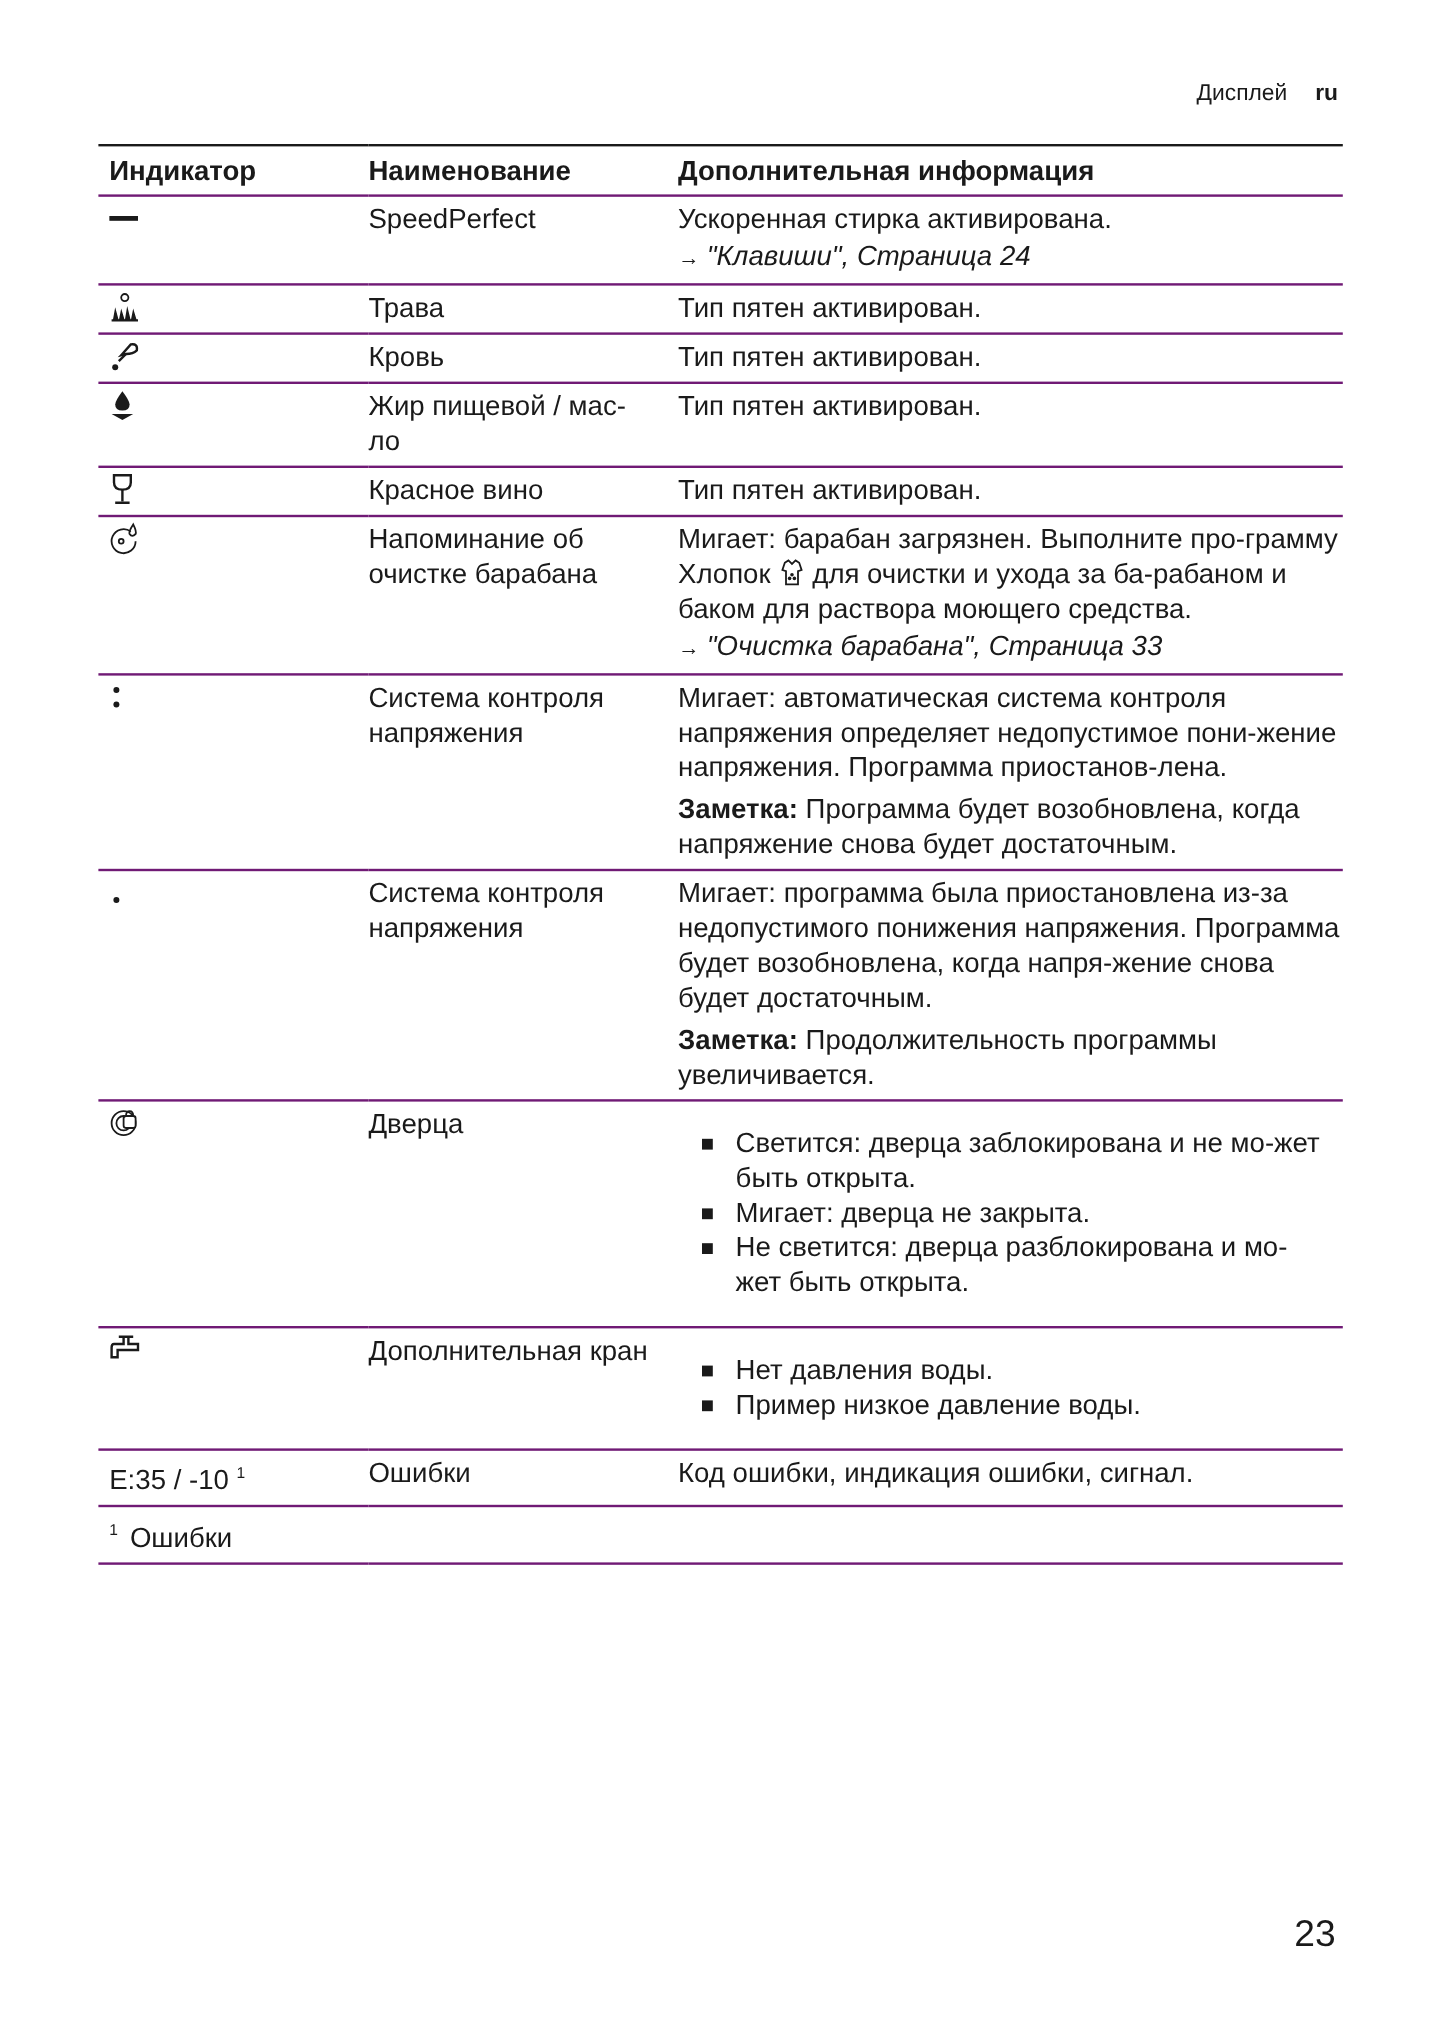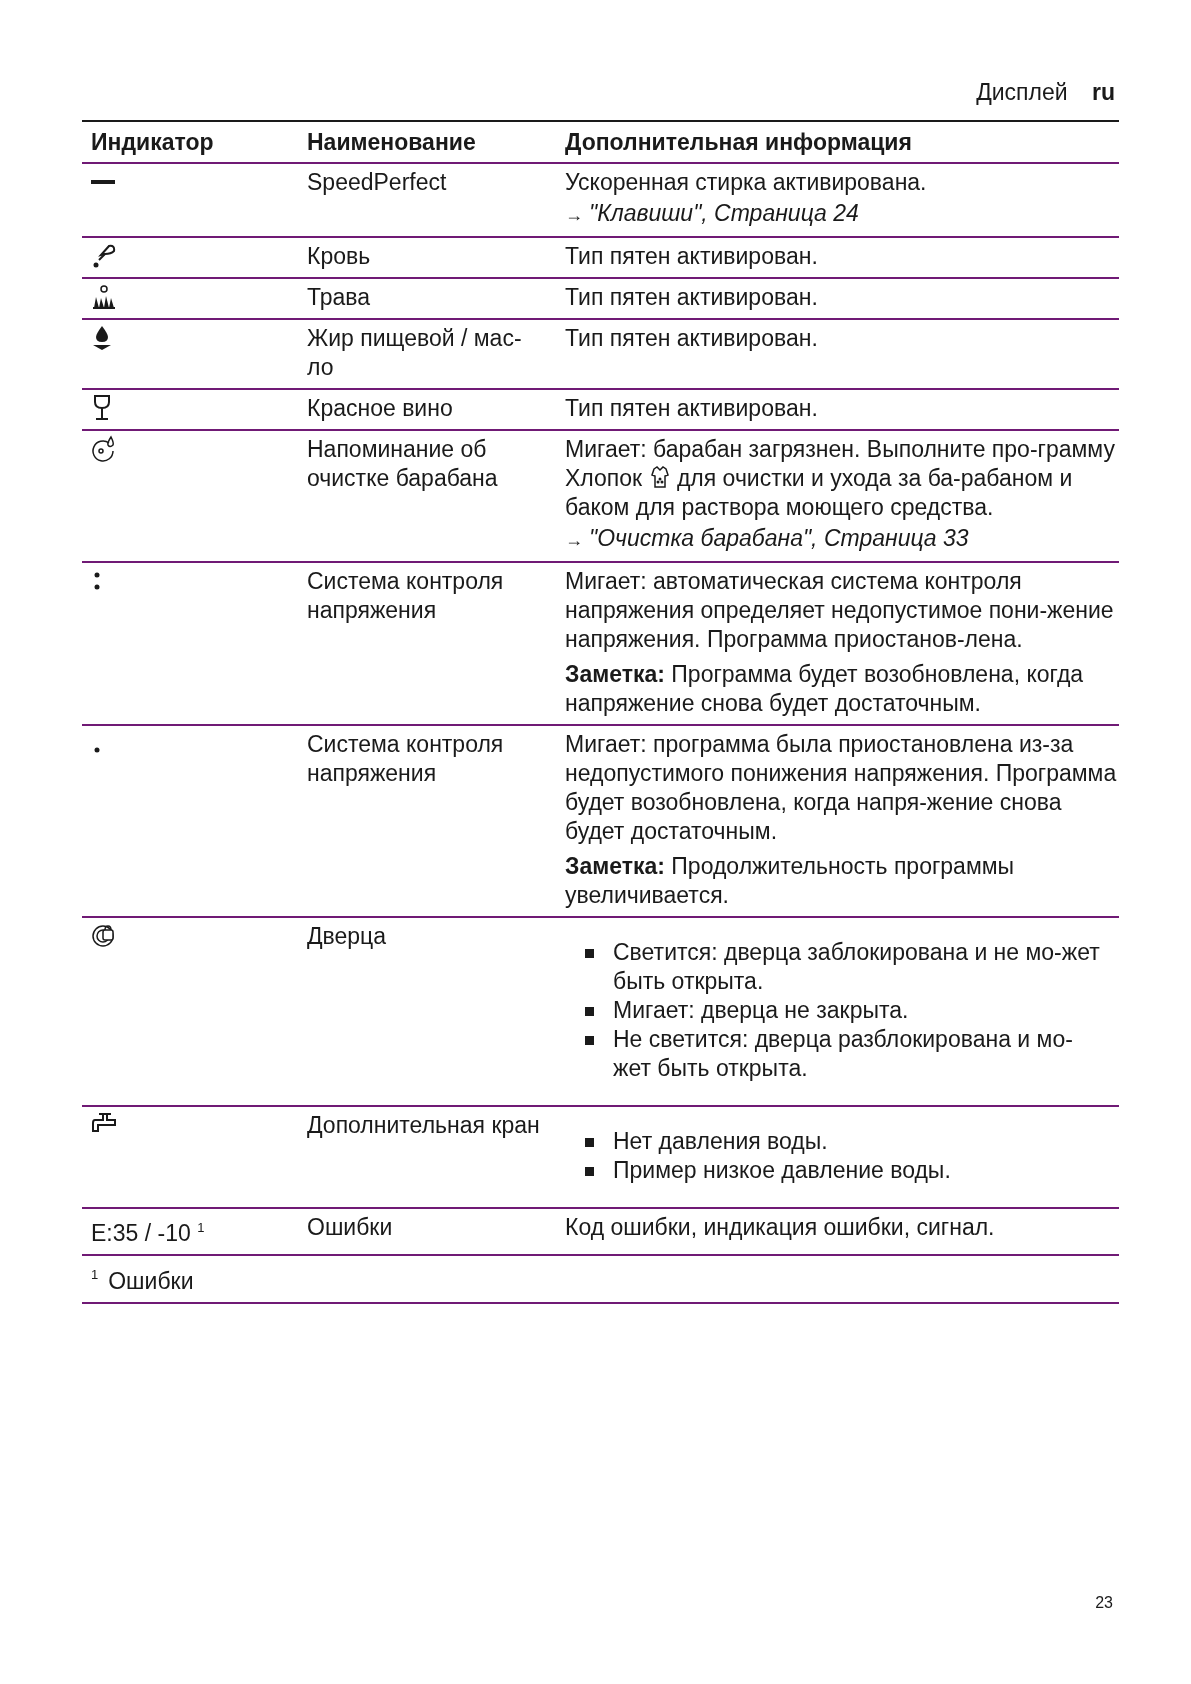--- a/index.html
+++ b/index.html
@@ -1,17 +1,17 @@
 <!DOCTYPE html>
 <html><head>
 <meta charset="utf-8">
 <style>
   html, body { margin:0; padding:0; background:#ffffff; }
   body { width:1191px; height:1684px; position:relative; font-family:"Liberation Sans", sans-serif; color:#1a1a1a; overflow:hidden; }
-  .header { position:absolute; top:79px; right:76px; font-size:23px; }
+  .header { position:absolute; top:67px; right:76px; font-size:19px; }
   .header .section { margin-right:18px; }
   .header .lang { font-weight:bold; }
   table { position:absolute; top:120px; left:82px; width:1037px; border-collapse:collapse; font-size:23px; line-height:29px; }
   th, td { text-align:left; vertical-align:top; padding:4px 0 6px 0; }
   th { font-weight:bold; padding-top:6px; padding-bottom:5px; }
   tr { border-bottom:2px solid #701a75; }
   tr.header-row { border-top:2px solid #1a1a1a; }
   .c1 { width:216px; padding-left:9px; }
   .c2 { width:258px; }
   .c3 { }
@@ -19,21 +19,21 @@
   .ref .arrow { font-style:normal; font-size:18px; margin-right:6px; }
   .note { margin-top:6px; display:block; }
   .note b { font-weight:bold; }
   ul { list-style:none; padding:0; margin:16px; }
   ul li { position:relative; padding-left:32px; }
   ul li::before { content:""; position:absolute; left:4px; top:11px; width:9px; height:9px; background:#1a1a1a; }
   .icon { display:inline-block; width:28px; height:28px; vertical-align:top; }
   .icon svg { width:28px; height:28px; }
   sup { font-size:13px; }
   .footnote sup { font-size:13px; vertical-align:10px; margin-right:10px; }
-  .pagenum { position:absolute; top:1594px; right:78px; font-size:16px;margin-left:28px; }
+  .pagenum { position:absolute; top:1594px; right:78px; font-size:31px;margin-left:28px; }
   .inline-icon { display:inline-block; width:22px; height:24px; vertical-align:-3px; }
 </style>
 </head>
 <body>
 
 <div class="header">
   <span class="section">Дисплей</span>
   <span class="lang">ru</span>
 </div>
 
@@ -51,35 +51,35 @@
             </svg></span></td>
     <td class="c2">SpeedPerfect</td>
     <td class="c3">
       <span>Ускоренная стирка активирована.</span>
       <span class="ref"><span class="arrow">→</span><span>"Клавиши", Страница 24</span></span>
     </td>
   </tr>
 
   <tr>
     <td class="c1"><span class="icon"><svg viewBox="0 0 28 28">
+              <circle cx="13" cy="6" r="3" fill="none" stroke="#1a1a1a" stroke-width="1.5"></circle>
+              <path d="M3 25 L5 14 L8 25 L10 15 L13 25 L15 13 L18 25 L20 15 L23 25 Z" fill="#1a1a1a"></path>
+              <line x1="2" y1="25" x2="24" y2="25" stroke="#1a1a1a" stroke-width="2"></line>
+            </svg></span></td>
+    <td class="c2">Трава</td>
+    <td class="c3">Тип пятен активирован.</td>
+  </tr>
+
+  <tr>
+    <td class="c1"><span class="icon"><svg viewBox="0 0 28 28">
               <path d="M10 13 L18 4 Q24 3 23 9 Q20 12 14 12 Z" fill="none" stroke="#1a1a1a" stroke-width="2"></path>
               <line x1="14" y1="12" x2="8" y2="18" stroke="#1a1a1a" stroke-width="2"></line>
               <circle cx="5" cy="23" r="2.5" fill="#1a1a1a"></circle>
             </svg></span></td>
     <td class="c2">Кровь</td>
-    <td class="c3">Тип пятен активирован.</td>
-  </tr>
-
-  <tr>
-    <td class="c1"><span class="icon"><svg viewBox="0 0 28 28">
-              <circle cx="13" cy="6" r="3" fill="none" stroke="#1a1a1a" stroke-width="1.5"></circle>
-              <path d="M3 25 L5 14 L8 25 L10 15 L13 25 L15 13 L18 25 L20 15 L23 25 Z" fill="#1a1a1a"></path>
-              <line x1="2" y1="25" x2="24" y2="25" stroke="#1a1a1a" stroke-width="2"></line>
-            </svg></span></td>
-    <td class="c2">Трава</td>
     <td class="c3">Тип пятен активирован.</td>
   </tr>
 
   <tr>
     <td class="c1"><span class="icon"><svg viewBox="0 0 28 28">
               <path d="M11 2 Q5 10 5 13 Q5 18 11 18 Q17 18 17 13 Q17 10 11 2 Z" fill="#1a1a1a"></path>
               <path d="M2 21 L20 21 L11 26 Z" fill="#1a1a1a"></path>
             </svg></span></td>
     <td class="c2"><span style="white-space:pre-line">Жир пищевой / мас-
 ло</span></td>

